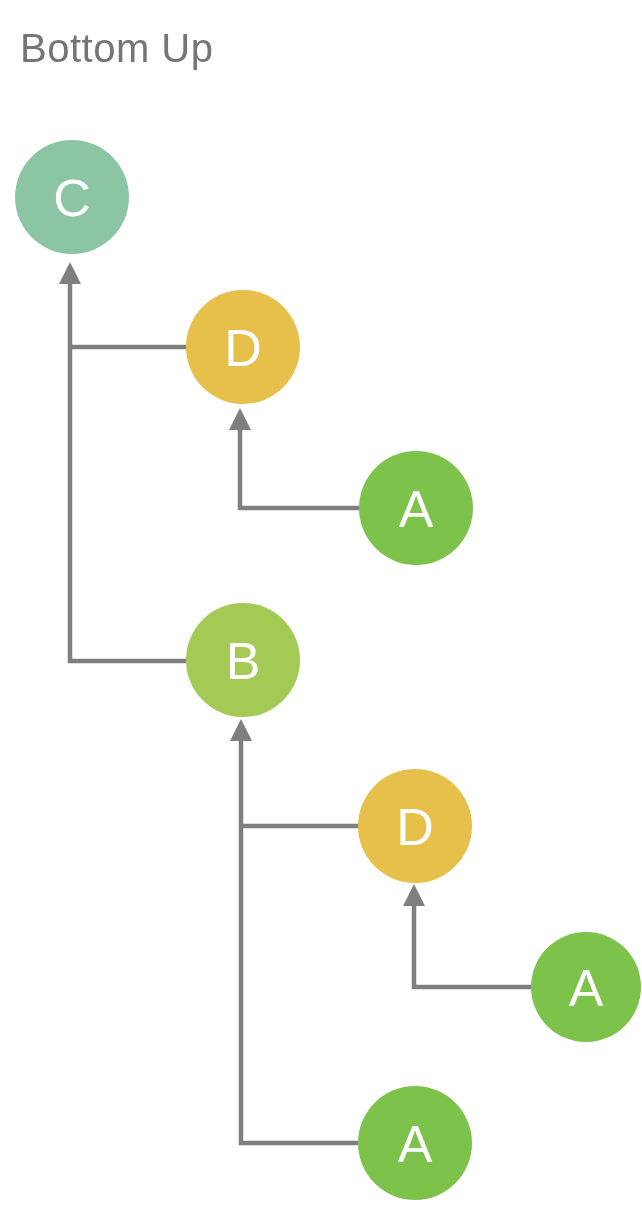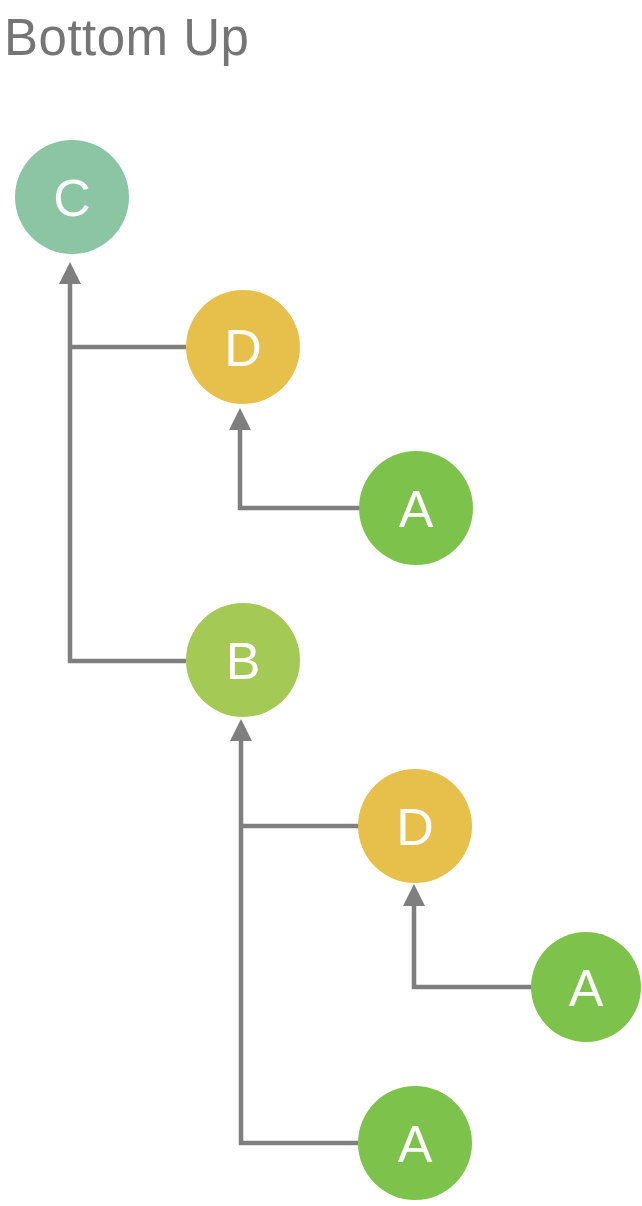--- a/index.html
+++ b/index.html
@@ -15,22 +15,22 @@
     font-family: "Liberation Sans", sans-serif;
   }
   .canvas {
     position: absolute;
     inset: 0;
   }
   h1.title {
     position: absolute;
     left: 4px;
     top: 10px;
-    margin: 0;
-    font-size: 51px;
+    margin: 16px;
+    font-size: 40px;
     font-weight: 300;
     letter-spacing: 0.5px;
     color: #757575;
     font-family: "Liberation Sans", sans-serif;
     line-height: 1.1;
   }
   svg#diagram {
     position: absolute;
     left: 0;
     top: 0;

